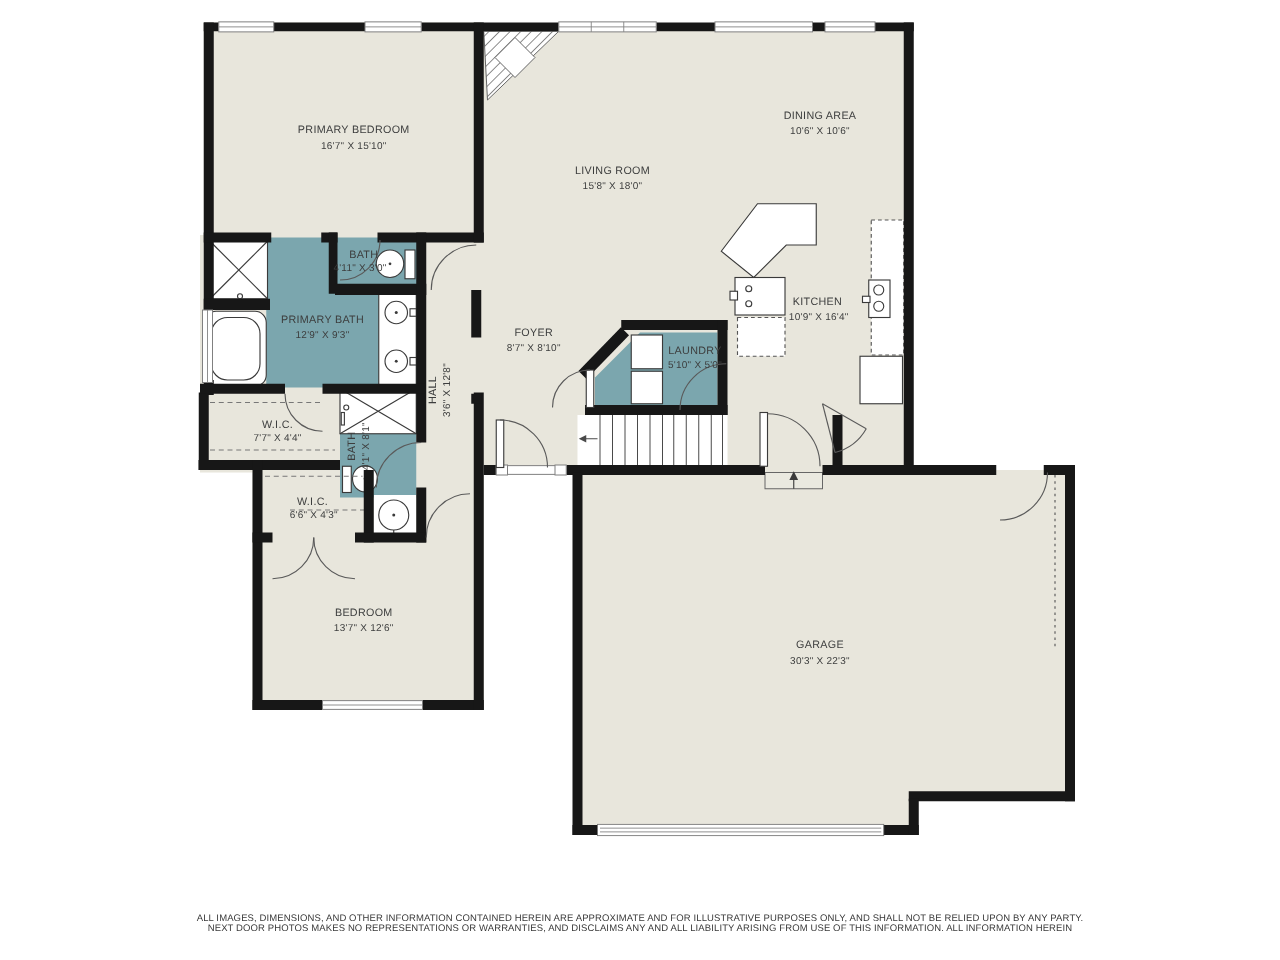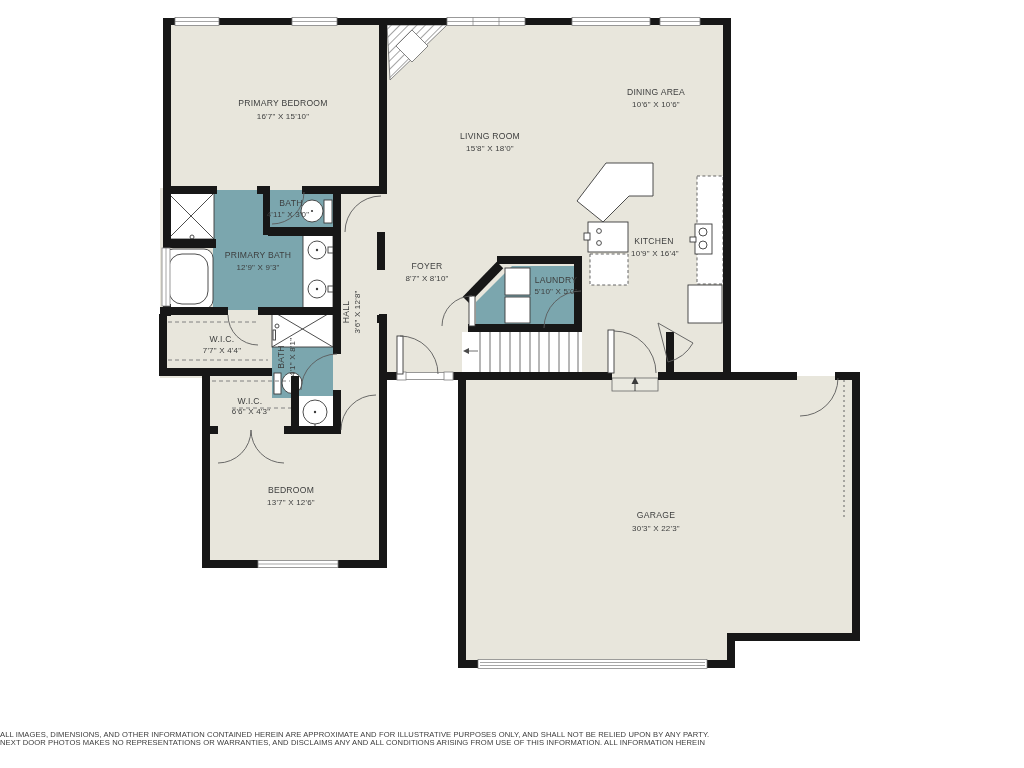--- a/index.html
+++ b/index.html
@@ -10,21 +10,21 @@
   .rname{font-size:8.6px;letter-spacing:.25px;text-anchor:middle;}
   .rdims{font-size:8px;letter-spacing:.2px;text-anchor:middle;}
   .fx{fill:#ffffff;stroke:#3a3a3a;stroke-width:.9;}
   .fxl{stroke:#3a3a3a;stroke-width:.9;fill:none;}
   .dashfx{fill:#ffffff;stroke:#555;stroke-width:.9;stroke-dasharray:3,2.4;}
   .dashln{stroke:#777;stroke-width:.9;fill:none;stroke-dasharray:4,3;}
   .win{fill:#ffffff;stroke:#808080;stroke-width:.8;}
   .winln{stroke:#808080;stroke-width:.7;}
   .arc{fill:none;stroke:#5a5a5a;stroke-width:.9;}
   .tread{stroke:#4a4a4a;stroke-width:.8;}
-  #disclaimer{position:absolute;left:0;right:0;top:731px;
+  #disclaimer{position:absolute;left:0;right:0;top:731px;text-align:center;
               color:#3a3a3a;font-size:7.6px;line-height:8.3px;letter-spacing:.1px;}
 </style>
 </head>
 <body>
 
 <div id="canvas">
 <svg width="1024" height="768" viewBox="0 0 1024 768">
   <defs>
     <pattern id="hatch" width="6" height="6" patternUnits="userSpaceOnUse" patternTransform="rotate(45)">
       <rect width="6" height="6" fill="#ffffff"></rect>
@@ -349,15 +349,15 @@
     </g>
     <g>
       <text class="rname" x="656" y="518">GARAGE</text>
       <text class="rdims" x="656" y="531">30'3" X 22'3"</text>
     </g>
   </g>
 </svg>
 
 <div id="disclaimer">
   <div>ALL IMAGES, DIMENSIONS, AND OTHER INFORMATION CONTAINED HEREIN ARE APPROXIMATE AND FOR ILLUSTRATIVE PURPOSES ONLY, AND SHALL NOT BE RELIED UPON BY ANY PARTY.</div>
-  <div>NEXT DOOR PHOTOS MAKES NO REPRESENTATIONS OR WARRANTIES, AND DISCLAIMS ANY AND ALL CONDITIONS ARISING FROM USE OF THIS INFORMATION. ALL INFORMATION HEREIN</div>
+  <div>NEXT DOOR PHOTOS MAKES NO REPRESENTATIONS OR WARRANTIES, AND DISCLAIMS ANY AND ALL LIABILITY ARISING FROM USE OF THIS INFORMATION. ALL INFORMATION HEREIN</div>
 </div>
 </div>
 
 </body></html>

